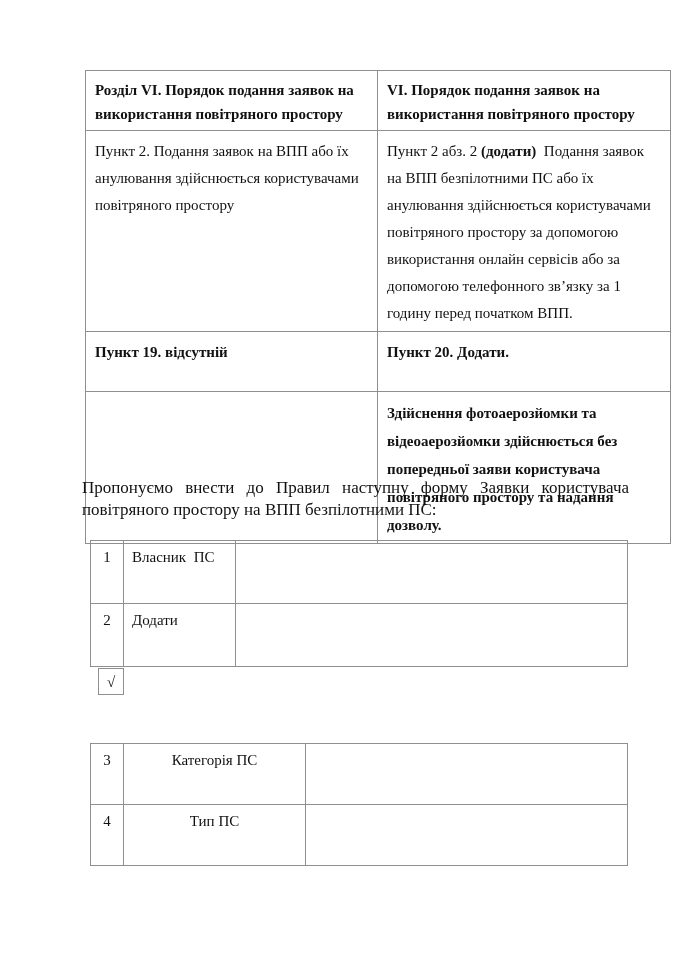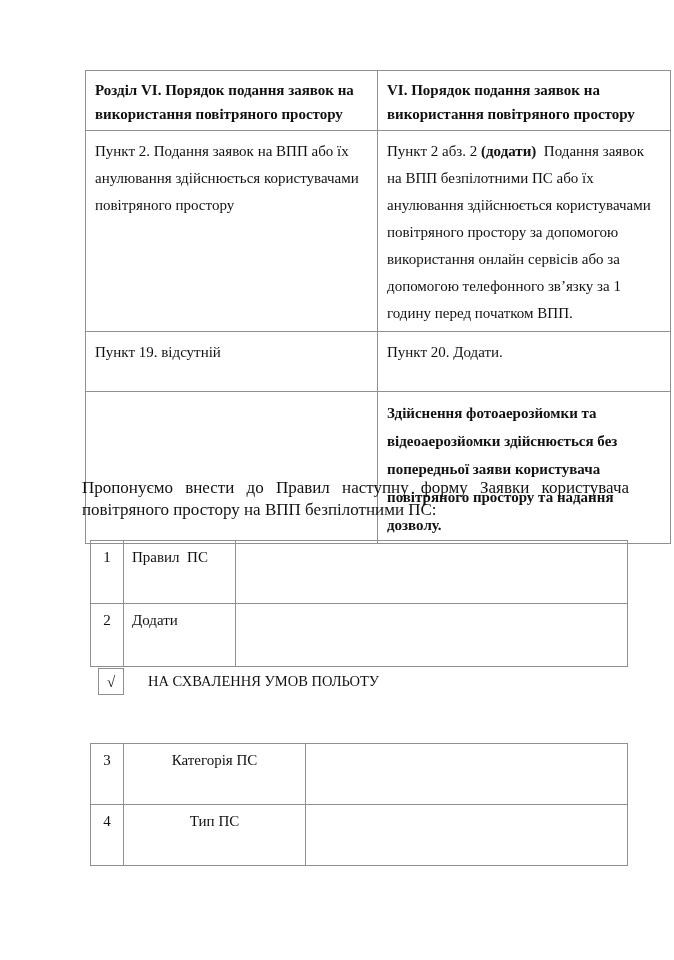--- a/index.html
+++ b/index.html
@@ -14,21 +14,21 @@
   .cmp{position:absolute;left:85px;top:70px;width:545px;padding-left:17px;}
   .cmp td{
     border:1px solid #8f8f8f;vertical-align:top;
     padding:7px 10px 4px 9px;font-size:15px;line-height:27px;
     white-space:pre-wrap;word-wrap:break-word;
   }
   .cmp .c-l{width:272px;}
   .cmp .c-r{width:273px;}
   .cmp tr.hdr td{height:48px;font-weight:bold;line-height:24px;}
   .cmp tr.r2 td{height:183px;}
-  .cmp tr.r3 td{height:48px;font-weight:normal;}
+  .cmp tr.r3 td{height:48px;font-weight:bold;}
   .cmp tr.r4 td{height:100px;line-height:28px;}
   .cmp tr.r4 td.c-r{font-weight:bold;}
   .b{font-weight:bold;text-align:center;}
 
   
   .para{
     position:absolute;left:82px;top:477px;width:547px;
     font-size:17px;line-height:22px;text-align:justify;
   }
 
@@ -84,35 +84,34 @@
     </tr>
   </tbody>
     </table>
 
   <div class="para">Пропонуємо внести до Правил наступну форму Заявки користувача повітряного простору на ВПП безпілотними ПС:</div>
 
   <table class="ftab ftab-a">
     <tbody>
         <tr>
       <td class="num">1</td>
-      <td class="lbl">Правил  ПС</td>
+      <td class="lbl">Власник  ПС</td>
       <td class="val"></td>
     </tr>
     <tr>
       <td class="num">2</td>
       <td class="lbl">Додати</td>
       <td class="val"></td>
     </tr>
   </tbody>
     </table>
 
   <div class="cbg">
     <div class="cb-row">
       <div class="cb-box">√</div>
-      <div class="cb-label">НА СХВАЛЕННЯ УМОВ ПОЛЬОТУ</div>
     </div>
   </div>
 
   <table class="ftab ftab-b">
     <tbody>
         <tr>
       <td class="num">3</td>
       <td class="lbl">Категорія ПС</td>
       <td class="val"></td>
     </tr>

